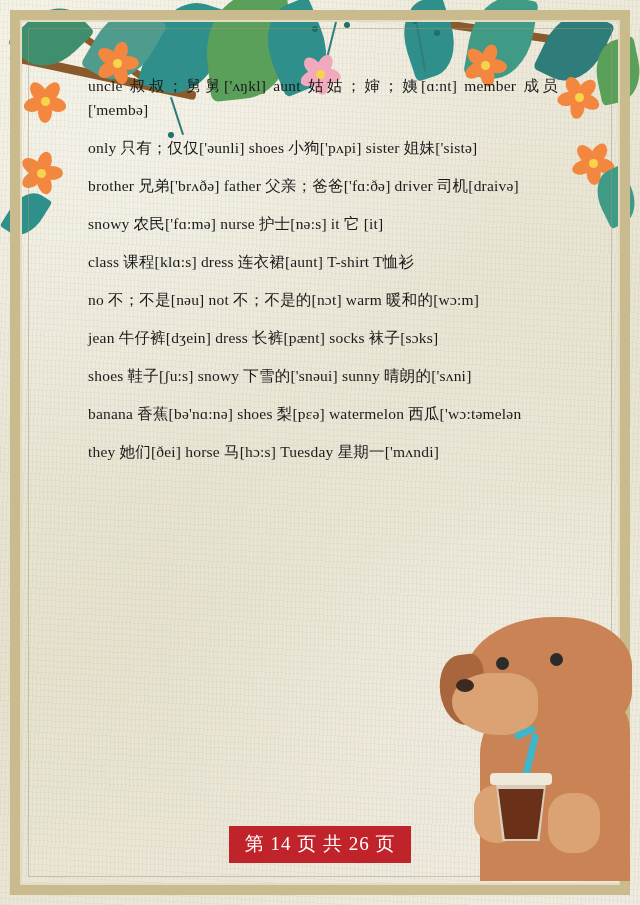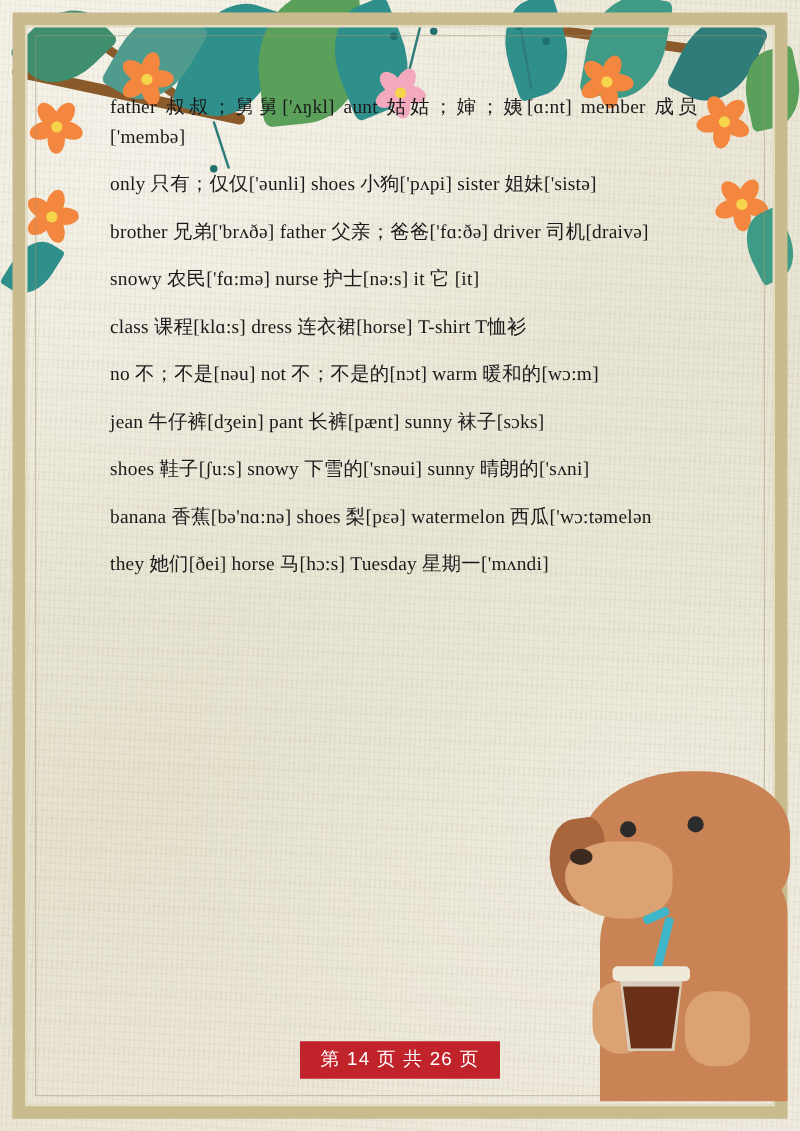--- a/index.html
+++ b/index.html
@@ -76,22 +76,22 @@
   .line:last-child { margin-bottom:0; }
 
   .footer {
     position:absolute; left:0; right:0; bottom:42px;
     text-align:center;
   }
   .pagebox {
     display:inline-block;
     background:#c1232b;
     color:#ffffff;
-    font-family:Liberation Sans, sans-serif;
-    font-size:15px;
+    font-family:Liberation Serif, serif;
+    font-size:19px;
     padding:5px 16px 6px 16px;
     letter-spacing:1px;
   }
 
   
   .dog { position:absolute; right:8px; bottom:28px; width:210px; height:260px; }
   .dog .body {
     position:absolute; left:58px; top:74px; width:150px; height:190px;
     background:#c98355; border-radius:64px 40px 0 0;
   }
@@ -237,27 +237,27 @@
     <span style="transform:rotate(302deg) translateX(11px)"></span>
     <i></i>
   </div>
   <div class="leaf" style="left:598px;top:170px;width:36px;height:54px;background:#3f9b86;transform:rotate(-26deg);"></div>
   <div class="leaf" style="left:10px;top:190px;width:32px;height:48px;background:#2f8f8a;transform:rotate(32deg);"></div>
 
   <div class="border-frame"></div>
   <div class="inner-line"></div>
 
   <div class="content">
-    <p class="line">father 叔叔；舅舅['ʌŋkl] aunt 姑姑；婶；姨[ɑ:nt] member 成员['membə]</p>
+    <p class="line">uncle 叔叔；舅舅['ʌŋkl] aunt 姑姑；婶；姨[ɑ:nt] member 成员['membə]</p>
     <p class="line">only 只有；仅仅['əunli] shoes 小狗['pʌpi] sister 姐妹['sistə]</p>
     <p class="line">brother 兄弟['brʌðə] father 父亲；爸爸['fɑ:ðə] driver 司机[draivə]</p>
     <p class="line">snowy 农民['fɑ:mə] nurse 护士[nə:s] it 它 [it]</p>
-    <p class="line">class 课程[klɑ:s] dress 连衣裙[horse] T-shirt T恤衫</p>
+    <p class="line">class 课程[klɑ:s] dress 连衣裙[aunt] T-shirt T恤衫</p>
     <p class="line">no 不；不是[nəu] not 不；不是的[nɔt] warm 暖和的[wɔ:m]</p>
-    <p class="line">jean 牛仔裤[dʒein] pant 长裤[pænt] sunny 袜子[sɔks]</p>
+    <p class="line">jean 牛仔裤[dʒein] dress 长裤[pænt] socks 袜子[sɔks]</p>
     <p class="line">shoes 鞋子[ʃu:s] snowy 下雪的['snəui]  sunny 晴朗的['sʌni]</p>
     <p class="line">banana 香蕉[bə'nɑ:nə] shoes 梨[pɛə]  watermelon 西瓜['wɔ:təmelən</p>
     <p class="line">they 她们[ðei] horse 马[hɔ:s] Tuesday 星期一['mʌndi]</p>
   </div>
 
   <div class="dog">
     <div class="body"></div>
     <div class="head"></div>
     <div class="ear"></div>
     <div class="snout"></div>

